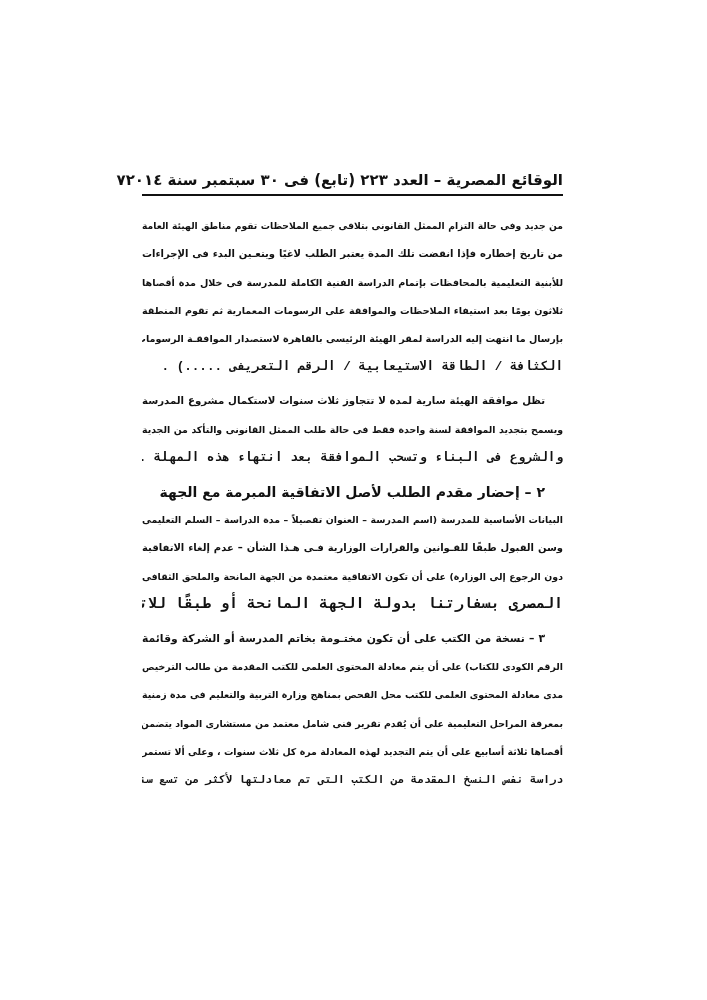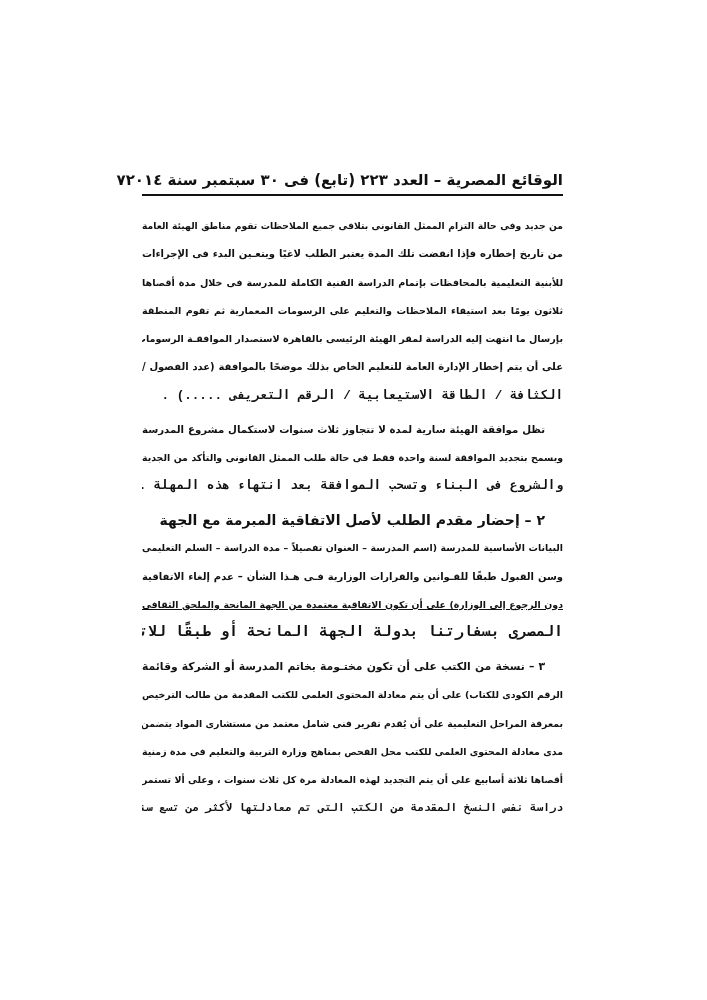--- a/index.html
+++ b/index.html
@@ -42,45 +42,44 @@
     <span class="pagenum">٧</span>
   </div>
   <div class="rule"></div>
 
   <div class="body-text" id="body-text">
 
     <div>
       <span class="line" style="font-size: 9.2px;">من جديد وفى حالة التزام الممثل القانونى بتلافى جميع الملاحظات تقوم مناطق الهيئة العامة</span>
       <span class="line" style="font-size: 10px;">من تاريخ إخطاره فإذا انقضت تلك المدة يعتبر الطلب لاغيًا ويتعـين البدء فى الإجراءات</span>
       <span class="line" style="font-size: 9.6px;">للأبنية التعليمية بالمحافظات بإتمام الدراسة الفنية الكاملة للمدرسة فى خلال مدة أقصاها</span>
-      <span class="line" style="font-size: 9.6px;">ثلاثون يومًا بعد استيفاء الملاحظات والتعليم على الرسومات المعمارية ثم تقوم المنطقة</span>
+      <span class="line" style="font-size: 9.6px;">ثلاثون يومًا بعد استيفاء الملاحظات والموافقة على الرسومات المعمارية ثم تقوم المنطقة</span>
       <span class="line" style="font-size: 9.6px;">بإرسال ما انتهت إليه الدراسة لمقر الهيئة الرئيسى بالقاهرة لاستصدار الموافقـة الرسومات</span>
-      <span class="line" style="font-size: 10px;">على أن يتم إخطار الإدارة العامة للتعليم الخاص بذلك موضحًا بالموافقة (عدد الفصول /</span>
       <span class="line last">الكثافة / الطاقة الاستيعابية / الرقم التعريفى .....) .</span>
     </div>
     <span class="para-gap"></span>
 
     <div>
       <span class="line indent" style="font-size: 10.2px;">تظل موافقة الهيئة سارية لمدة لا تتجاوز ثلاث سنوات لاستكمال مشروع المدرسة</span>
       <span class="line" style="font-size: 9.4px;">ويسمح بتجديد الموافقة لسنة واحدة فقط فى حالة طلب الممثل القانونى والتأكد من الجدية</span>
       <span class="line last">والشروع فى البناء وتسحب الموافقة بعد انتهاء هذه المهلة .</span>
     </div>
     <span class="para-gap"></span>
 
     <div>
       <span class="line indent" style="font-size: 14px; margin-left: 17px;">٢ – إحضار مقدم الطلب لأصل الاتفاقية المبرمة مع الجهة المانحة للشهادة على أن تتضمن</span>
       <span class="line" style="font-size: 9.4px;">البيانات الأساسية للمدرسة (اسم المدرسة – العنوان تفصيلاً – مدة الدراسة – السلم التعليمى</span>
       <span class="line" style="font-size: 10px;">وسن القبول طبقًا للقـوانين والقرارات الوزارية فـى هـذا الشأن – عدم إلغاء الاتفاقية</span>
-      <span class="line" style="font-size: 9.4px; text-decoration: underline;">دون الرجوع إلى الوزارة) على أن تكون الاتفاقية معتمدة من الجهة المانحة والملحق الثقافى</span>
+      <span class="line" style="font-size: 9.4px;">دون الرجوع إلى الوزارة) على أن تكون الاتفاقية معتمدة من الجهة المانحة والملحق الثقافى</span>
       <span class="line last" style="font-size: 15px;">المصرى بسفارتنا بدولة الجهة المانحة أو طبقًا للاتفاقيات المبرمة مع وزارة التربية والتعليم .</span>
     </div>
     <span class="para-gap"></span>
 
     <div>
       <span class="line indent" style="font-size: 10.8px;">٣ – نسخة من الكتب على أن تكون مختـومة بخاتم المدرسة أو الشركة وقائمة</span>
       <span class="line" style="font-size: 9.4px;">الرقم الكودى للكتاب) على أن يتم معادلة المحتوى العلمى للكتب المقدمة من طالب الترخيص</span>
+      <span class="line" style="font-size: 9.4px;">مدى معادلة المحتوى العلمى للكتب محل الفحص بمناهج وزارة التربية والتعليم فى مدة زمنية</span>
       <span class="line" style="font-size: 9.4px;">بمعرفة المراحل التعليمية على أن يُقدم تقرير فنى شامل معتمد من مستشارى المواد يتضمن</span>
-      <span class="line" style="font-size: 9.4px;">مدى معادلة المحتوى العلمى للكتب محل الفحص بمناهج وزارة التربية والتعليم فى مدة زمنية</span>
       <span class="line" style="font-size: 9.4px;">أقصاها ثلاثة أسابيع على أن يتم التجديد لهذه المعادلة مرة كل ثلاث سنوات ، وعلى ألا تستمر</span>
       <span class="line last" style="font-size: 11px;">دراسة نفس النسخ المقدمة من الكتب التى تم معادلتها لأكثر من تسع سنوات .</span>
     </div>
   </div>
 </div>
 
 </body></html>

